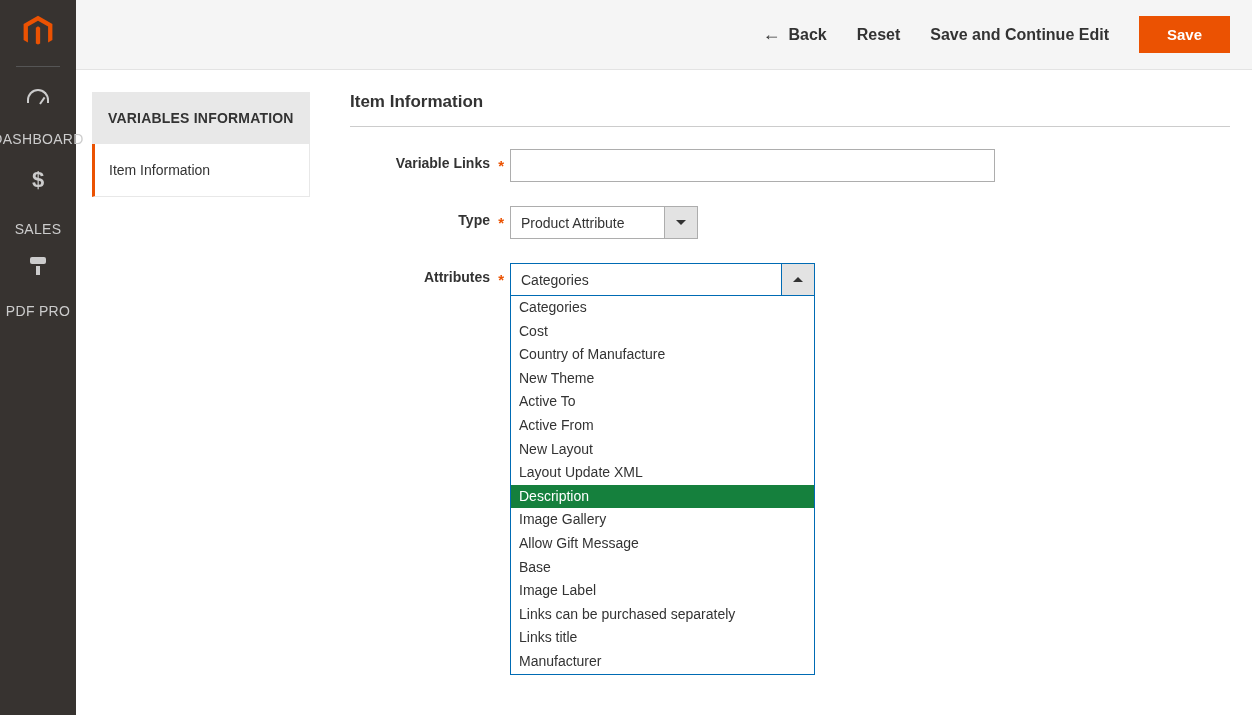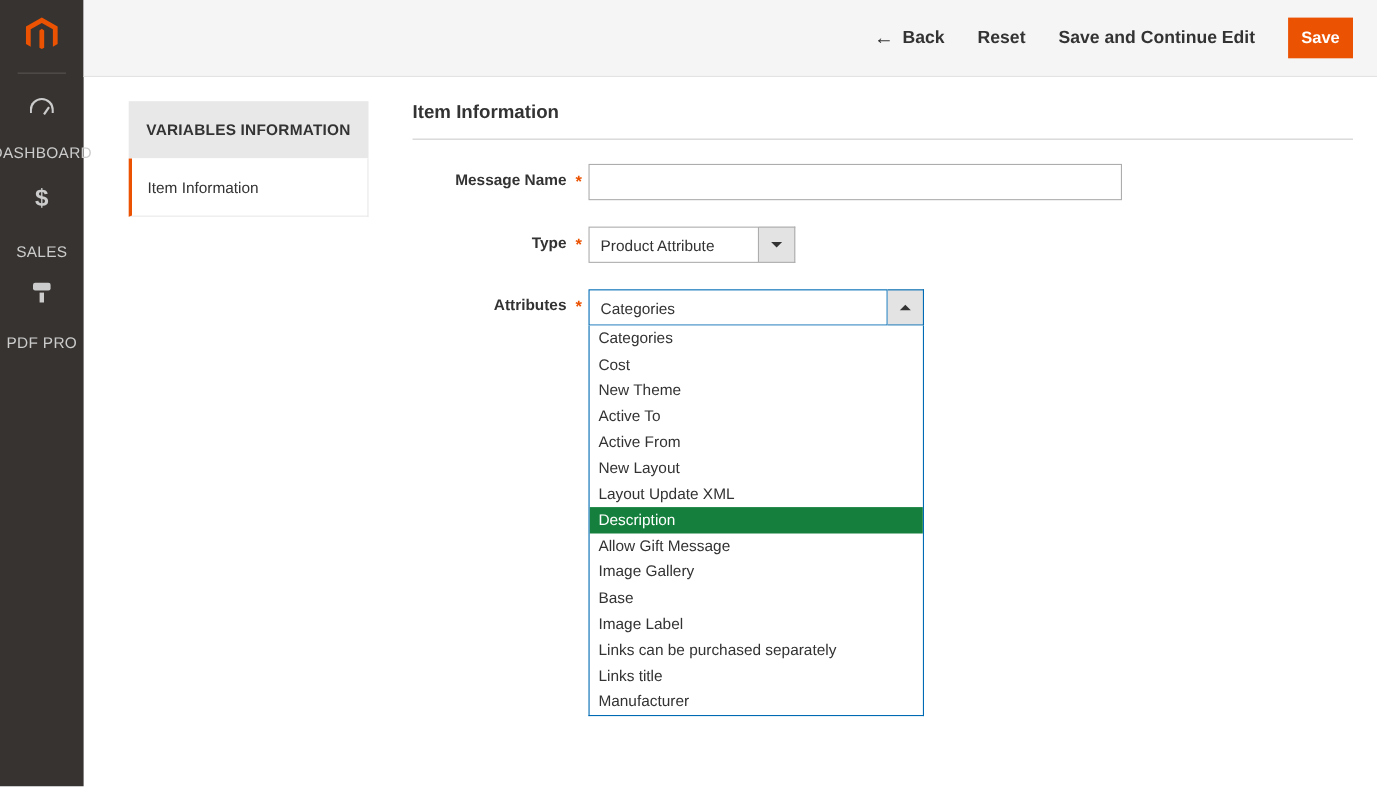--- a/index.html
+++ b/index.html
@@ -12,28 +12,28 @@
   .logo svg { width: 36px; height: 36px; }
   .sidebar-divider { width: 44px; height: 1px; background: #555; margin-bottom: 12px; }
   .nav-item { width: 76px; display: flex; flex-direction: column; align-items: center; padding: 10px 0; cursor: pointer; color: #ccc; }
   .nav-icon { font-size: 20px; margin-bottom: 4px; color: #ccc; }
   .nav-label { font-size: 14px; letter-spacing: 0.3px; color: #ccc; text-align: center; margin-top: 24px; }
 
   
   .main-area { flex: 1; display: flex; flex-direction: column; }
   .header { background: #f5f5f5; border-bottom: 1px solid #e3e3e3; display: flex; justify-content: flex-end; align-items: center; padding: 16px 22px; gap: 30px; min-height: 68px; }
   .hdr-btn { background: none; border: none; font-size: 16px; font-weight: 600; color: #333; cursor: pointer; display: flex; align-items: center; gap: 8px; }
-  .hdr-btn.primary { background: #eb5202; color: #fff; padding: 10px 12px; font-size: 15px; align-items: flex-end; }
+  .hdr-btn.primary { background: #eb5202; color: #fff; padding: 10px 28px; font-size: 15px; align-items: flex-end; }
   .back-arrow { font-size: 18px; }
 
   
   .content { display: flex; padding: 22px 22px 0 16px; gap: 40px; }
 
   
-  .tabs-panel { width: 218px; margin-left: 25px; }
+  .tabs-panel { width: 218px; }
   .tabs-title { background: #e8e8e8; padding: 18px 16px; font-size: 14px; font-weight: 700; color: #333; letter-spacing: 0.2px; }
   .tab { padding: 18px 16px; background: #fff; border: 1px solid #e8e8e8; border-top: none; cursor: pointer; color: #333; font-size: 14px; }
   .tab.active { border-left: 3px solid #eb5202; font-weight: 400; background: #fff; padding-left: 14px; }
   .tab:not(.active) { background: #f5f5f5; }
 
   
   .form-area { flex: 1; }
   .section-title { font-size: 17px; font-weight: 600; color: #333; padding-bottom: 14px; border-bottom: 1px solid #ccc; margin-bottom: 22px; }
   .form-row { display: flex; align-items: flex-start; margin-bottom: 24px; }
   .form-label { width: 160px; text-align: right; padding-right: 20px; padding-top: 6px; font-weight: 600; color: #333; font-size: 14px; position: relative; }
@@ -122,21 +122,21 @@
         <div class="tab active">
           <span>Item Information</span>
         </div>
       </div>
 
       <div class="form-area">
         <div class="section-title">Item Information</div>
 
         <div class="form-row">
           <div class="form-label">
-            <span>Message Name</span>
+            <span>Variable Links</span>
             <span class="req">*</span>
           </div>
           <div class="form-control">
             <input type="text" class="text-input" value="" style="">
           </div>
         </div>
 
         <div class="form-row">
           <div class="form-label">
             <span>Type</span>
@@ -160,28 +160,29 @@
           <div class="form-control dropdown-wrap">
             <div class="select-closed">
               <div class="select-display w2">Categories</div>
               <div class="select-toggle open">
                 <div class="caret up"></div>
               </div>
             </div>
             <div class="dropdown-list" id="attr-dropdown">
                 <div class="dd-option">Categories</div>
                 <div class="dd-option">Cost</div>
+                <div class="dd-option">Country of Manufacture</div>
                 <div class="dd-option">New Theme</div>
                 <div class="dd-option">Active To</div>
                 <div class="dd-option">Active From</div>
                 <div class="dd-option">New Layout</div>
                 <div class="dd-option">Layout Update XML</div>
                 <div class="dd-option highlighted">Description</div>
+                <div class="dd-option">Image Gallery</div>
                 <div class="dd-option">Allow Gift Message</div>
-                <div class="dd-option">Image Gallery</div>
                 <div class="dd-option">Base</div>
                 <div class="dd-option">Image Label</div>
                 <div class="dd-option">Links can be purchased separately</div>
                 <div class="dd-option">Links title</div>
                 <div class="dd-option">Manufacturer</div>
               </div>
           </div>
         </div>
 
       </div>

